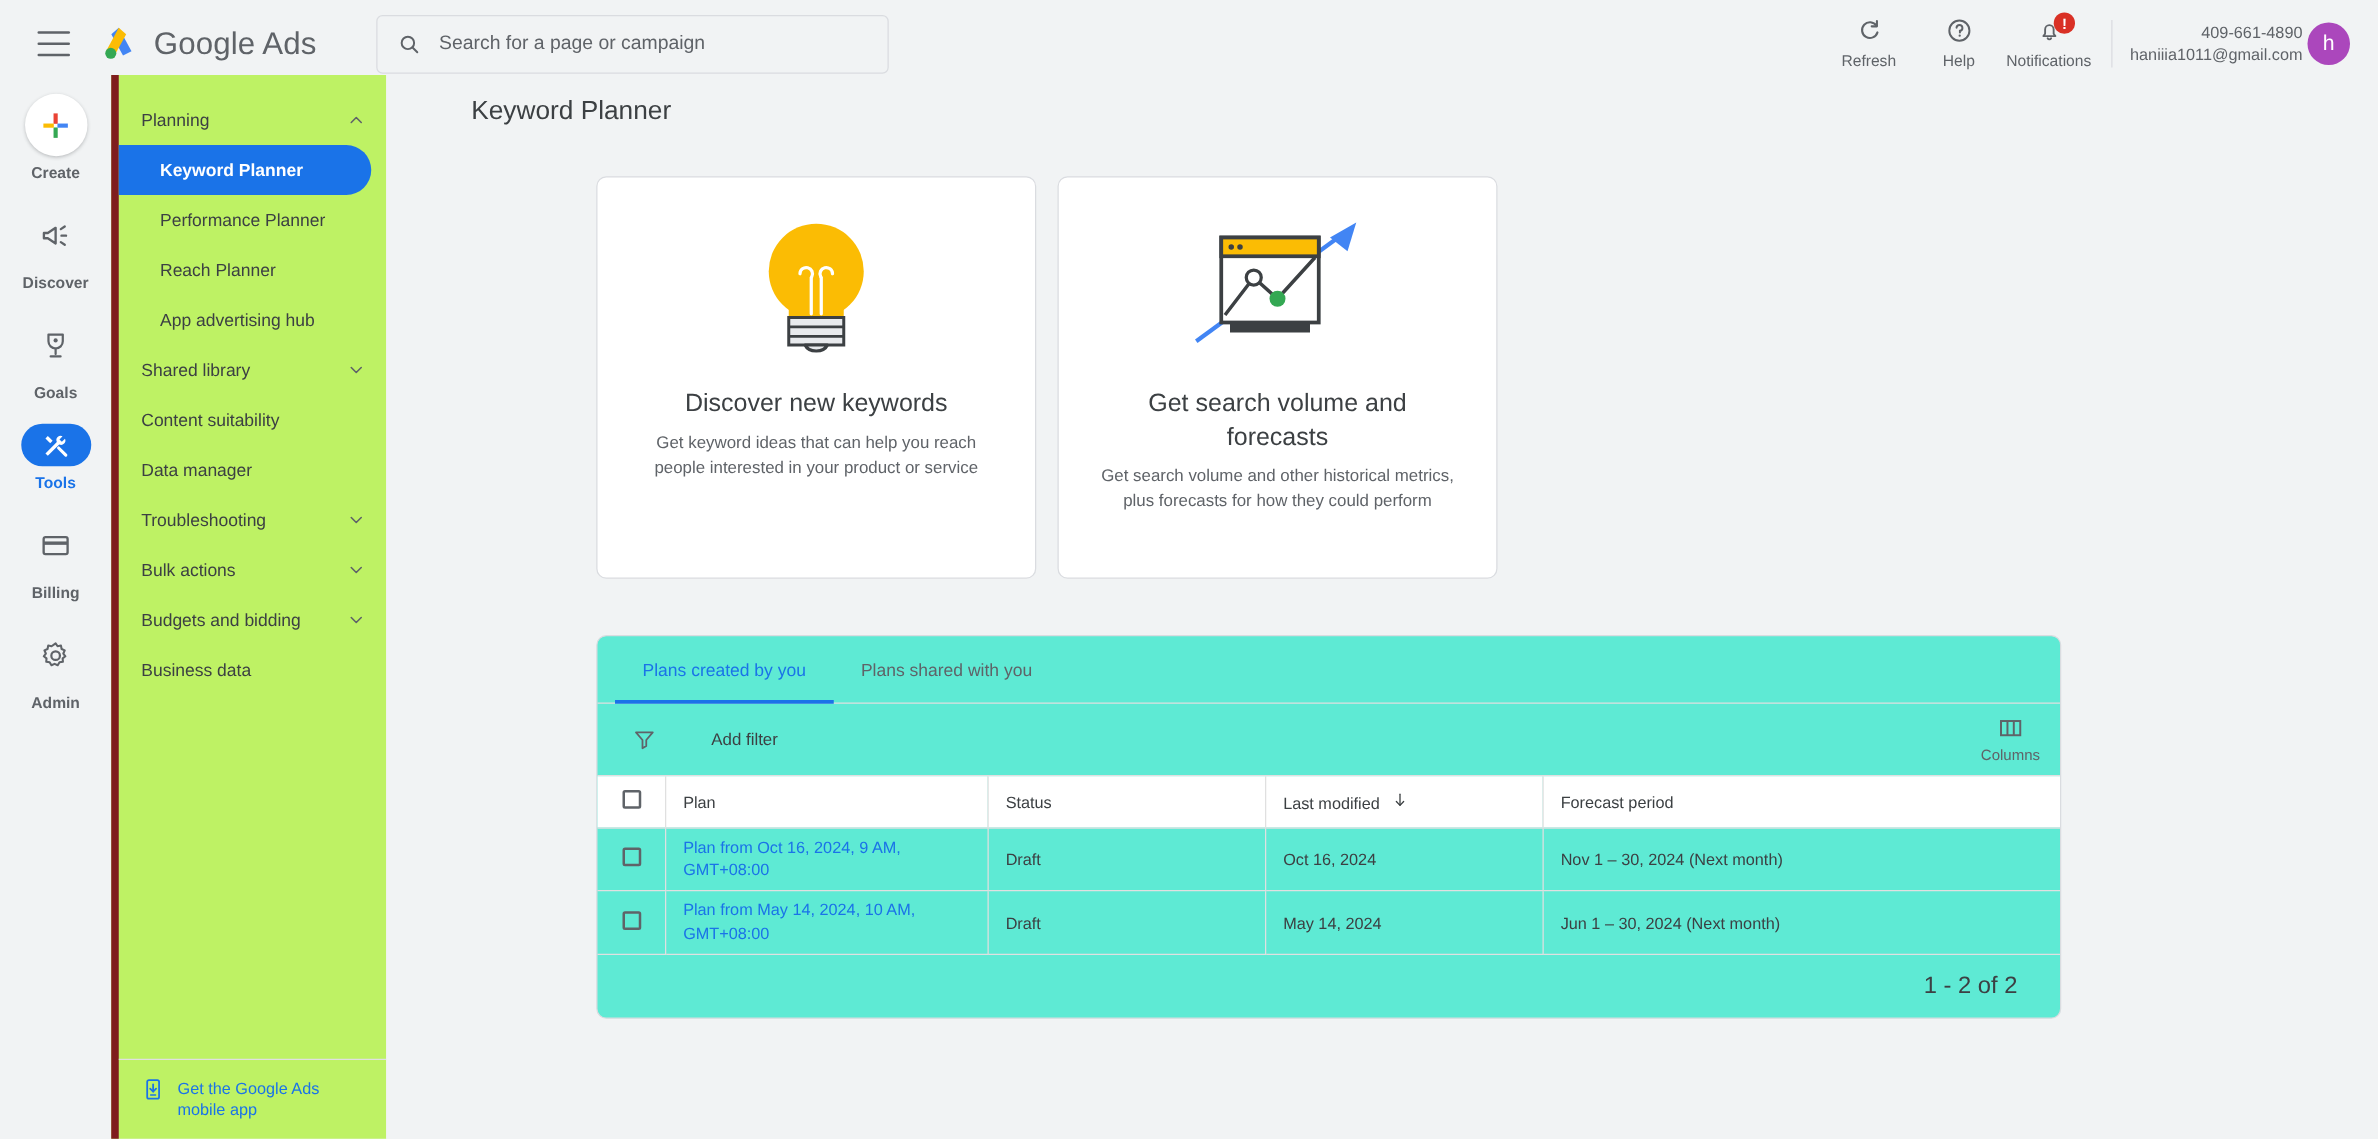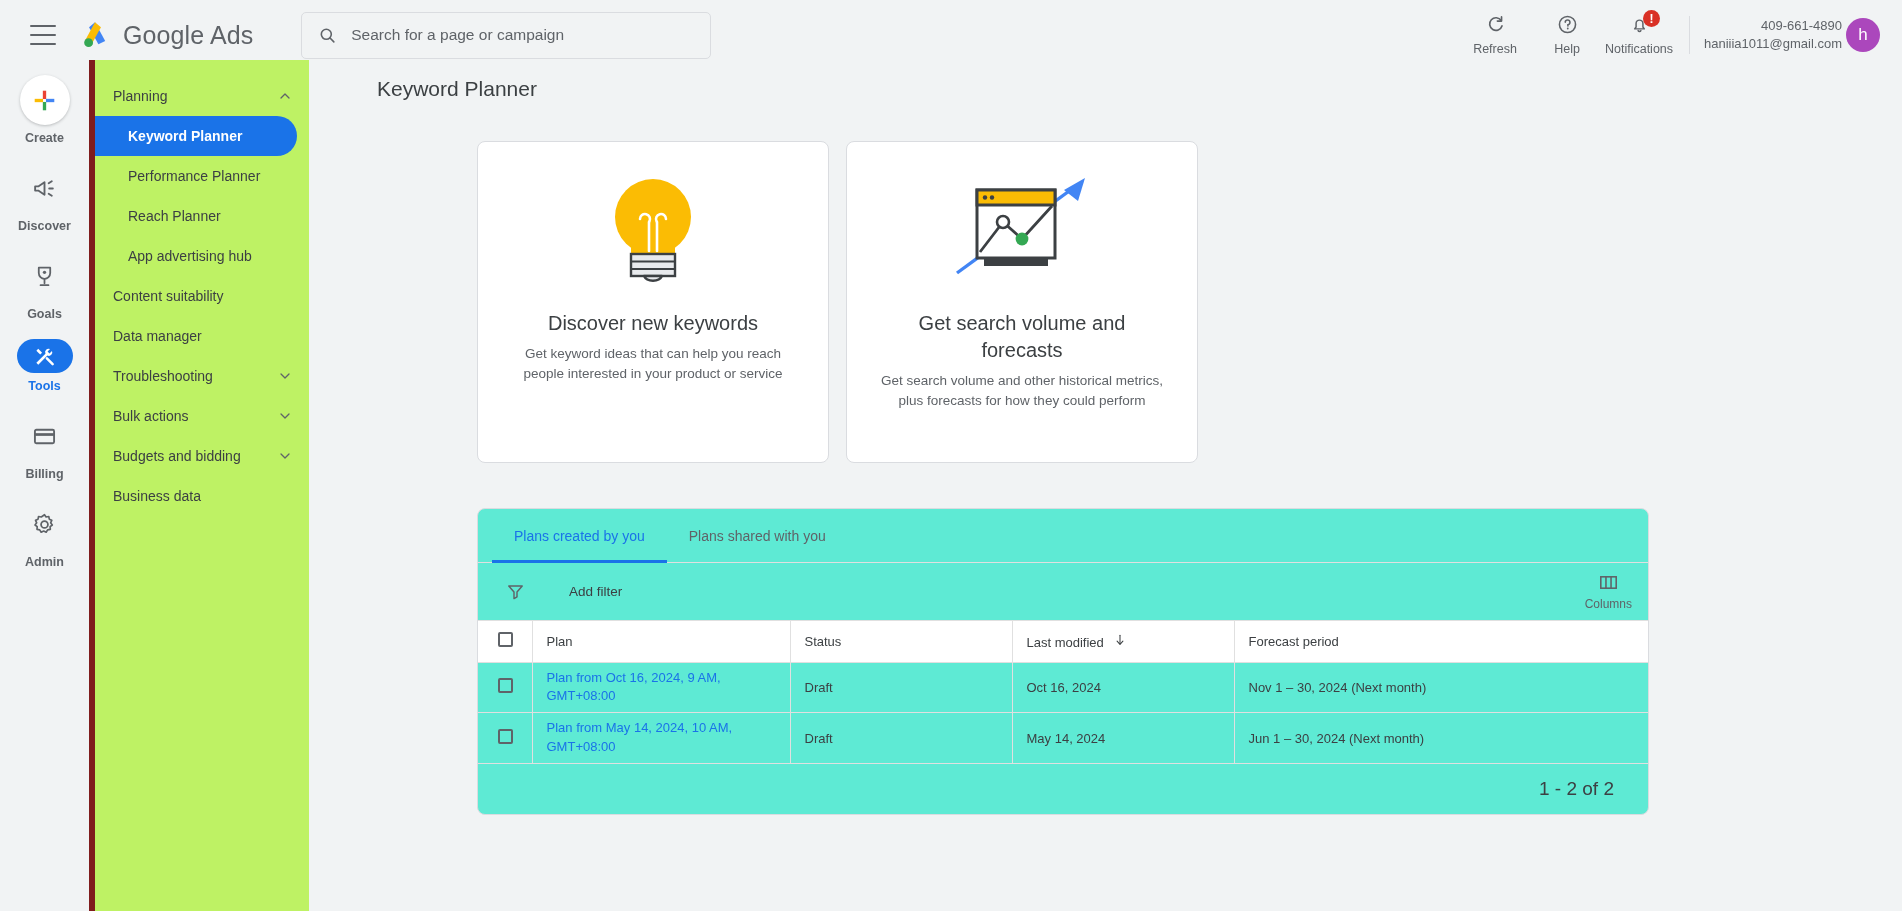--- a/index.html
+++ b/index.html
@@ -363,20 +363,26 @@
   <div class="nav-row nav-sub">
     <span>Performance Planner</span>
   </div>
   <div class="nav-row nav-sub">
     <span>Reach Planner</span>
   </div>
   <div class="nav-row nav-sub">
     <span>App advertising hub</span>
   </div>
 
+  <div class="nav-row">
+    <span>Shared library</span>
+    <svg class="chev" width="16" height="16" viewBox="0 0 24 24">
+      <path d="M6 9 L12 15 L18 9" fill="none" stroke="#5f6368" stroke-width="1.9" stroke-linecap="round" stroke-linejoin="round"></path>
+    </svg>
+  </div>
 
   <div class="nav-row">
     <span>Content suitability</span>
   </div>
   <div class="nav-row">
     <span>Data manager</span>
   </div>
 
   <div class="nav-row">
     <span>Troubleshooting</span>
@@ -396,20 +402,29 @@
     <span>Budgets and bidding</span>
     <svg class="chev" width="16" height="16" viewBox="0 0 24 24">
       <path d="M6 9 L12 15 L18 9" fill="none" stroke="#5f6368" stroke-width="1.9" stroke-linecap="round" stroke-linejoin="round"></path>
     </svg>
   </div>
 
   <div class="nav-row">
     <span>Business data</span>
   </div>
 
+  <div class="mobile-link">
+    <svg width="19" height="19" viewBox="0 0 24 24">
+      <rect x="6" y="2.6" width="12" height="18.8" rx="1.8" fill="none" stroke="#1a73e8" stroke-width="1.8"></rect>
+      <line x1="12" y1="7" x2="12" y2="14" stroke="#1a73e8" stroke-width="1.8" stroke-linecap="round"></line>
+      <path d="M9 11.3 L12 14.4 L15 11.3" fill="none" stroke="#1a73e8" stroke-width="1.8" stroke-linecap="round" stroke-linejoin="round"></path>
+      <line x1="9.5" y1="17.8" x2="14.5" y2="17.8" stroke="#1a73e8" stroke-width="1.5" stroke-linecap="round"></line>
+    </svg>
+    <span class="txt">Get the Google Ads mobile app</span>
+  </div>
 </div>
 
 <div class="main">
 
   <div class="page-title">Keyword Planner</div>
 
   <div class="cards">
 
     <div class="card">
       <div class="card-art">

